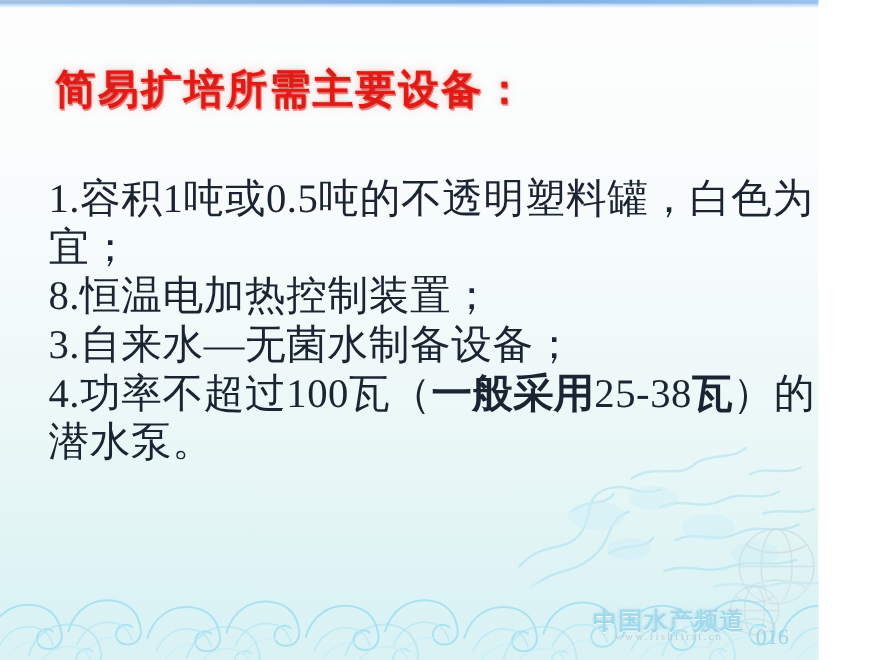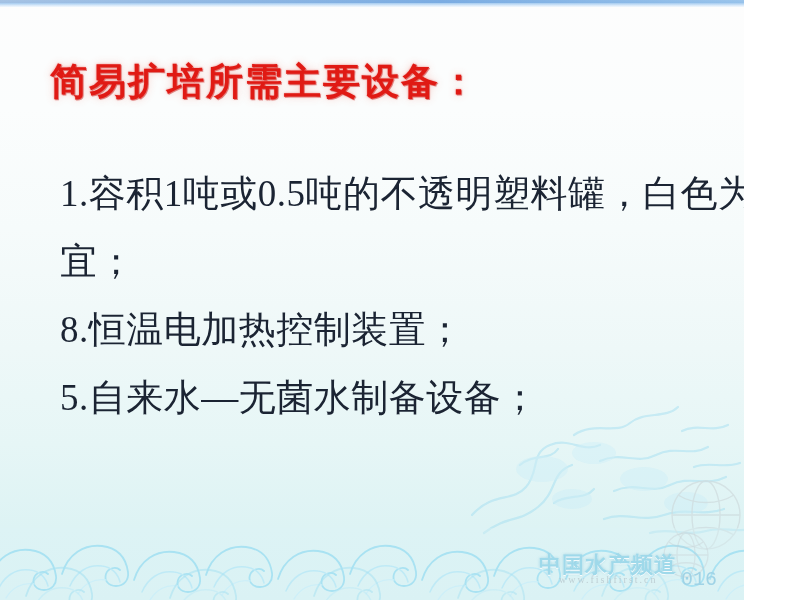--- a/index.html
+++ b/index.html
@@ -77,26 +77,26 @@
     text-shadow:
        0 0 2px rgba(230,30,25,.55),
        1px 1px 0 rgba(190,20,18,.45),
        0 0 9px rgba(240,90,70,.30);
     white-space: nowrap;
   }
 
   
   .body-block {
     position: absolute;
-    left: 60px;
+    left: 44px;
     top: 160px;
     width: 730px;
     color: #1b2433;
     font-size: 37px;
-    line-height: 68px;
+    line-height: 44px;
     letter-spacing: .5px;
   }
   .body-line {
     white-space: normal;
   }
   .num {
     font-family: "Liberation Serif", "DejaVu Serif", serif;
   }
   .hei {
     font-family: "DejaVu Sans", "Liberation Sans", sans-serif;
@@ -133,21 +133,21 @@
     font-size: 10px;
     letter-spacing: 2px;
     color: #b9c9cf;
     opacity: .85;
     white-space: nowrap;
   }
   .wm-year {
     position: absolute;
     right: 2px;
     top: 24px;
-    font-family: Liberation Mono, monospace;
+    font-family: Liberation Serif, serif;
     font-size: 20px;
     color: #9fd3e6;
     white-space: nowrap;
   }
   .wm-globe {
     position: absolute;
     right: 4px;
     top: -18px;
     opacity: .5;
   }
@@ -223,21 +223,24 @@
   <div class="title">简易扩培所需主要设备：</div>
 
   <div class="body-block">
     <div class="body-line">
       <span>1.容积1吨或0.5吨的不透明塑料罐，白色为宜；</span>
     </div>
     <div class="body-line">
       <span>8.恒温电加热控制装置；</span>
     </div>
     <div class="body-line">
-      <span>5.自来水—无菌水制备设备；</span>
+      <span>3.自来水—无菌水制备设备；</span>
+    </div>
+    <div class="body-line">
+      <span class="num">4.功率不超过100瓦（</span><span class="hei">一般采用</span><span class="num">25-38</span><span class="hei">瓦</span><span>）的潜水泵。</span>
     </div>
   </div>
 
   <div class="watermark">
     <svg class="wm-globe" width="58" height="58" viewBox="0 0 58 58">
       <g stroke="#c6ced2" stroke-width="1.3" fill="none" opacity="0.8">
         <circle cx="29" cy="29" r="22"></circle>
         <ellipse cx="29" cy="29" rx="9" ry="22"></ellipse>
         <path d="M7,29 H51"></path>
         <path d="M12,16 C20,23 38,23 46,16"></path>

